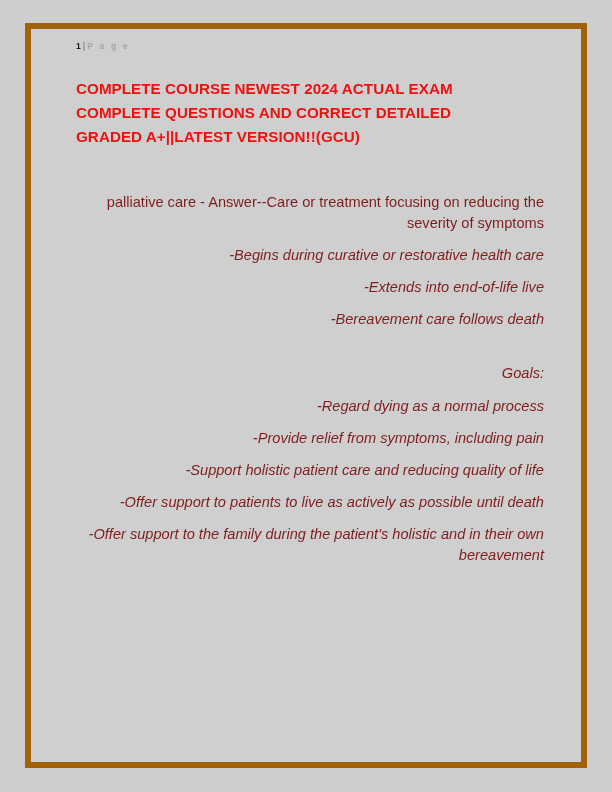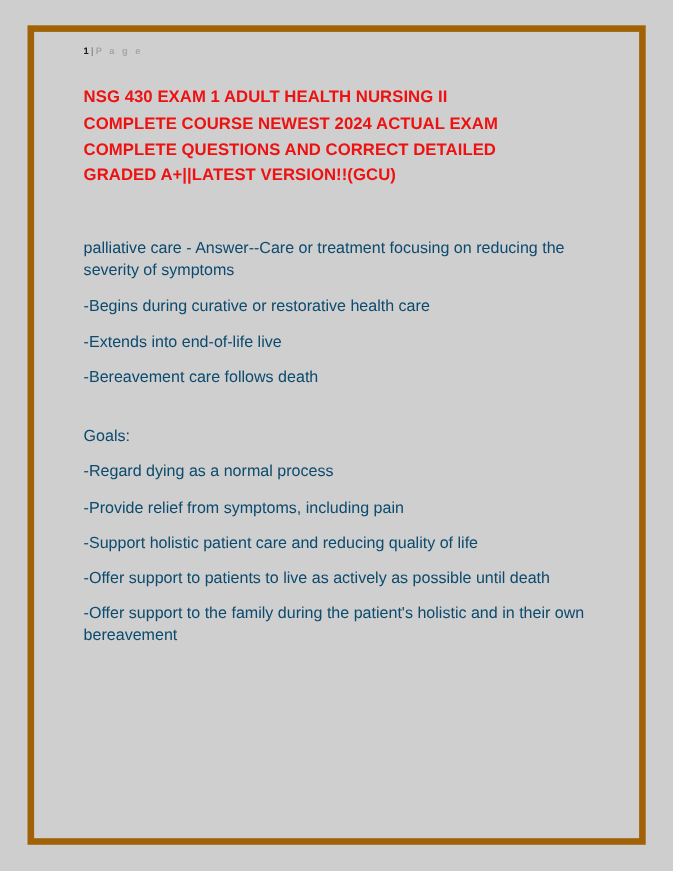--- a/index.html
+++ b/index.html
@@ -62,38 +62,38 @@
     letter-spacing: 0.05px;
     margin: 0;
     width: 455px;
   }
 
   .title-gap { height: 44px; }
 
   
   .body-block p {
     margin: 0 0 0 0;
-    color: #0c4a6e;
+    color: #7f1d1d;
     font-size: 14.6px;
     line-height: 20.2px;
     width: 468px;
+    text-align: right;
   }
-  .body-block p + p { margin-top: 12px; }
+  .body-block p + p { margin-top: 12px; font-style: italic; }
   .body-block p.spacer-before { margin-top: 34px; }
 </style>
 </head>
 <body>
 
 <div id="page-frame">
   <div id="page-inner">
 
     <div class="page-header"><span class="pg-num">1</span><span class="pg-bar">|</span><span class="pg-word">P a g e</span></div>
 
     <div class="doc-title">
-      <div>NSG 430 EXAM 1 ADULT HEALTH NURSING II</div>
       <div>COMPLETE COURSE NEWEST 2024 ACTUAL EXAM</div>
       <div>COMPLETE QUESTIONS AND CORRECT DETAILED</div>
       <div>GRADED A+||LATEST VERSION!!(GCU)</div>
     </div>
 
     <div class="title-gap"></div>
 
     <div class="body-block">
       <p>palliative care - Answer--Care or treatment focusing on reducing the severity of symptoms</p>
       <p>-Begins during curative or restorative health care</p>

